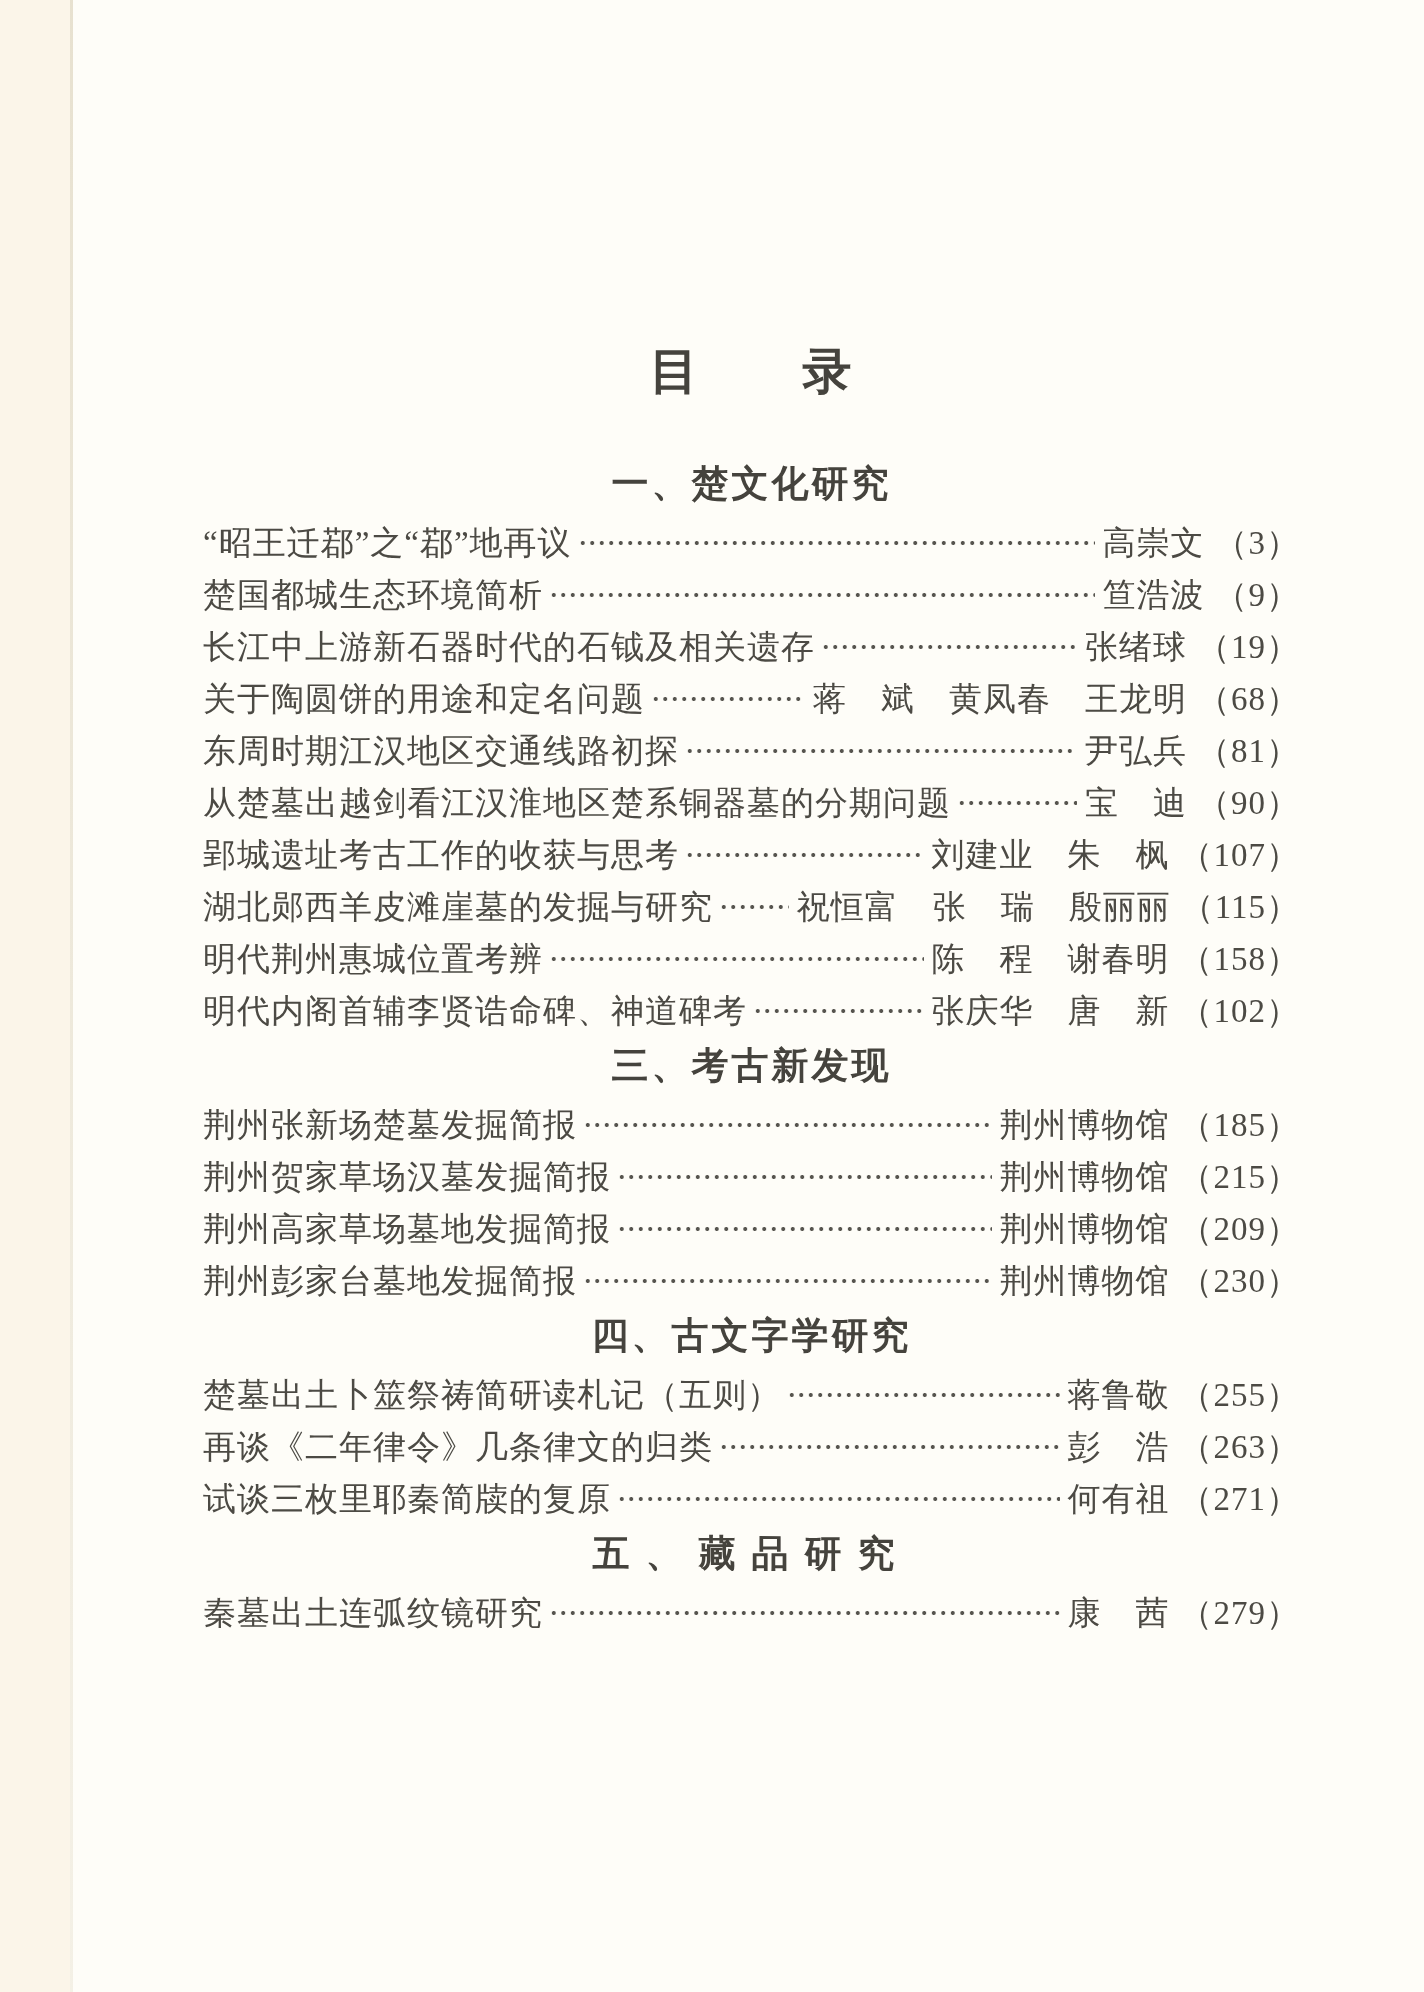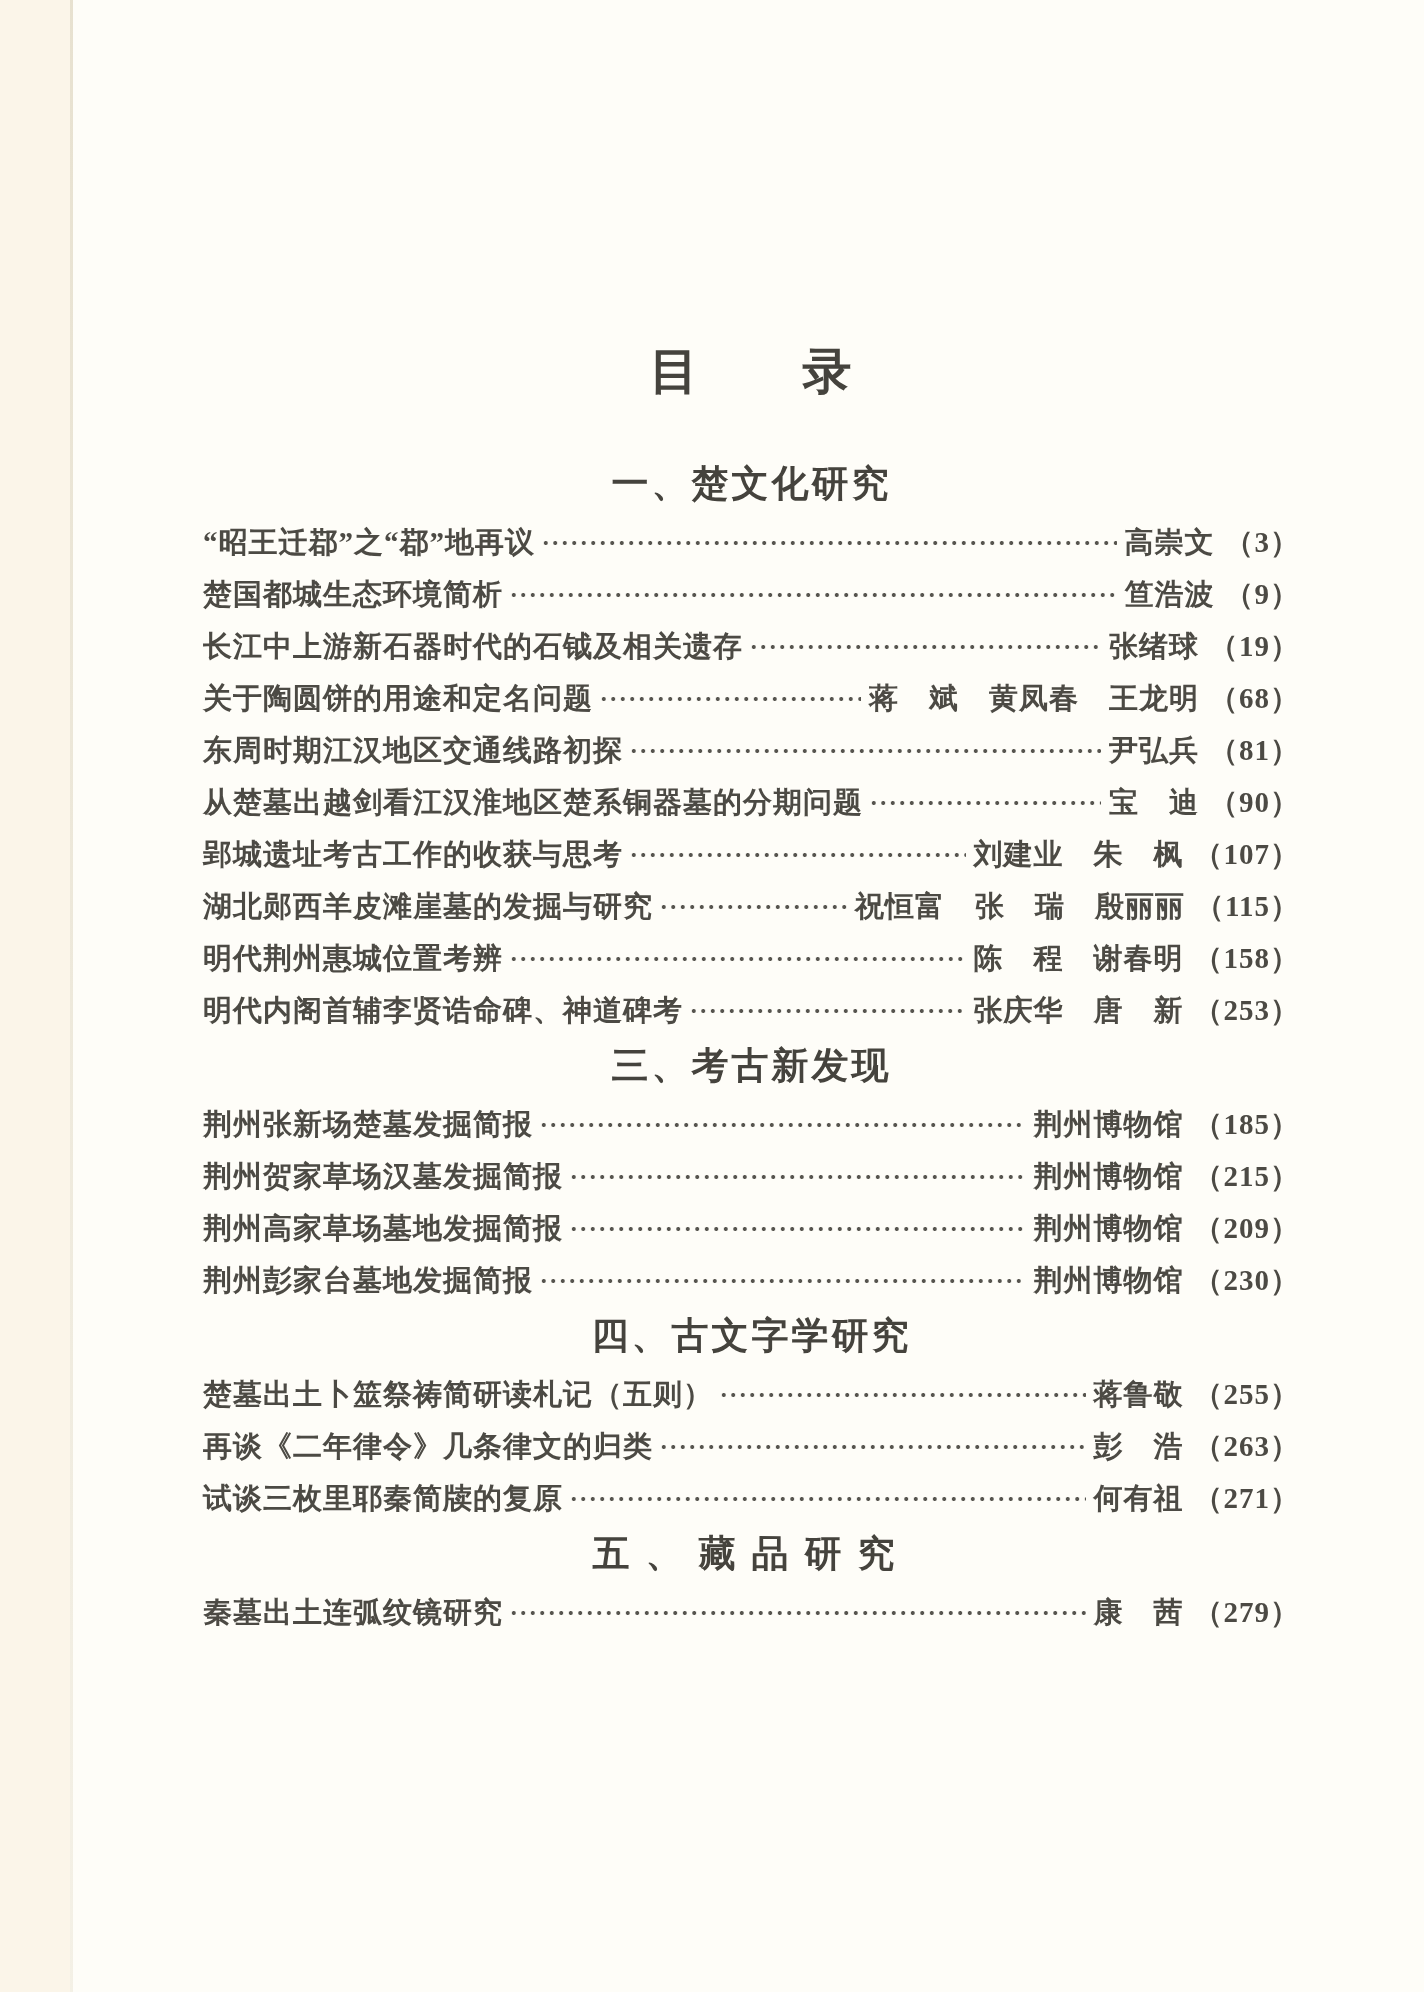--- a/index.html
+++ b/index.html
@@ -23,23 +23,22 @@
   }
   .sec-head{
     margin:8px 0 12px;text-align:center;
     font-family:Liberation Sans, sans-serif;
     font-size:37px;line-height:42px;font-weight:bold;
     color:#45433d;letter-spacing:3px;
   }
   .sec-head.spaced{letter-spacing:16px}
   .entry{
     display:flex;align-items:center;
-    height:52px;font-size:29px;letter-spacing:1px;
+    height:52px;font-size:33px;letter-spacing:1px;
     color:#4c4a44;
-    font-weight:bold;
   }
   .entry .t{white-space:pre;flex:0 0 auto}
   .entry .dots{
     flex:1 1 auto;min-width:28px;height:52px;margin:0 8px 0 6px;
     background-image:radial-gradient(circle, #56544e 1.7px, transparent 2.2px);
     background-size:9.5px 9.5px;
     background-repeat:repeat-x;
     background-position:left center;
   }
   .entry .a{white-space:pre;flex:0 0 auto}
@@ -108,21 +107,21 @@
   <div class="entry">
     <span class="t">明代荆州惠城位置考辨</span>
     <span class="dots"></span>
     <span class="a">陈　程　谢春明</span>
     <span class="p">（158）</span>
   </div>
   <div class="entry">
     <span class="t">明代内阁首辅李贤诰命碑、神道碑考</span>
     <span class="dots"></span>
     <span class="a">张庆华　唐　新</span>
-    <span class="p">（253）</span>
+    <span class="p">（102）</span>
   </div>
 
   <div class="sec-head">三、考古新发现</div>
   <div class="entry">
     <span class="t">荆州张新场楚墓发掘简报</span>
     <span class="dots"></span>
     <span class="a">荆州博物馆</span>
     <span class="p">（185）</span>
   </div>
   <div class="entry">

